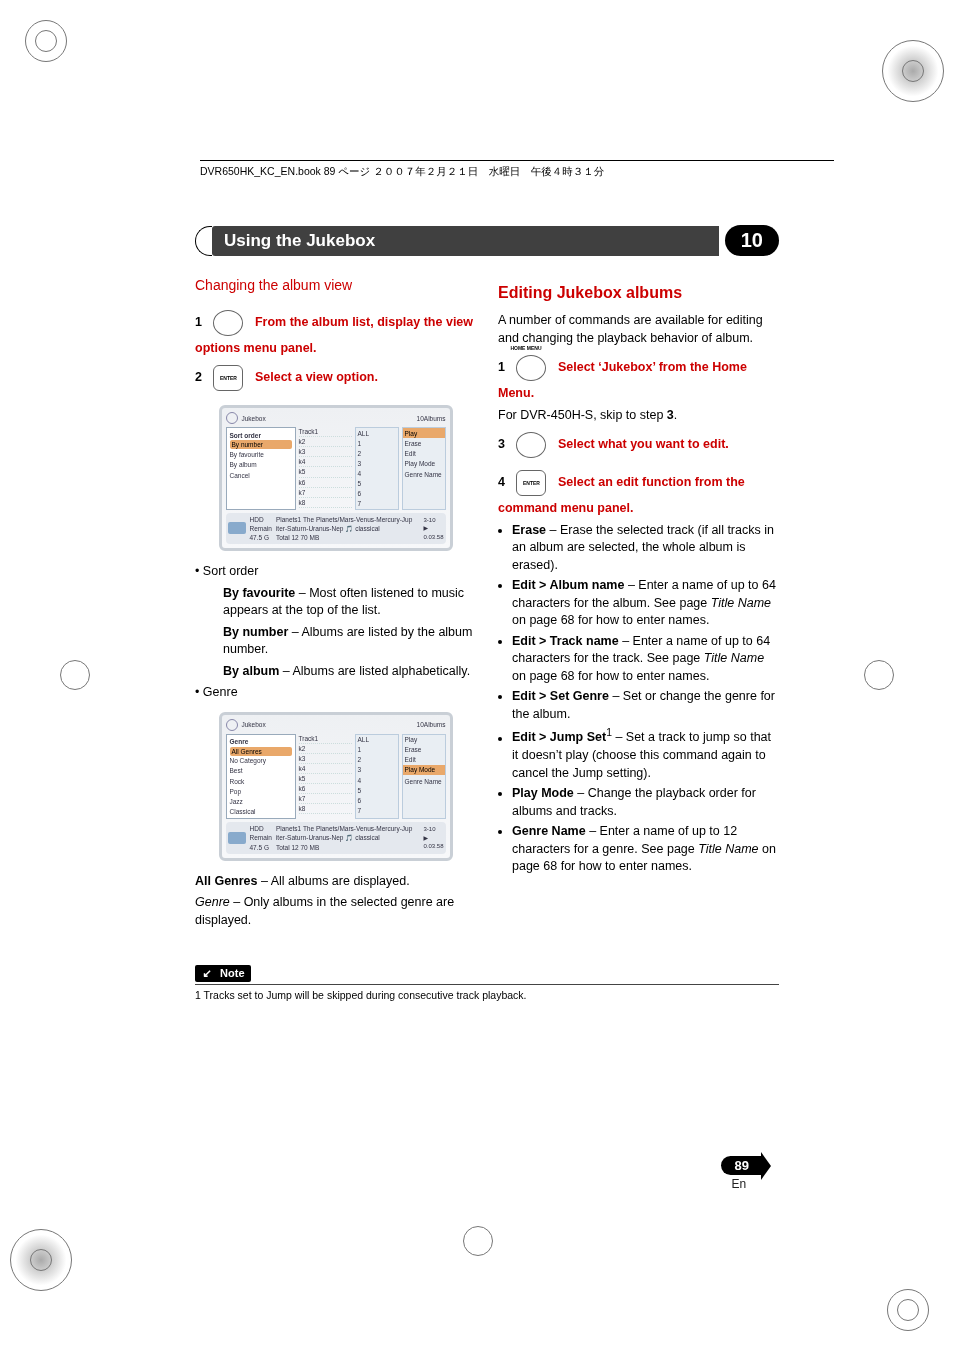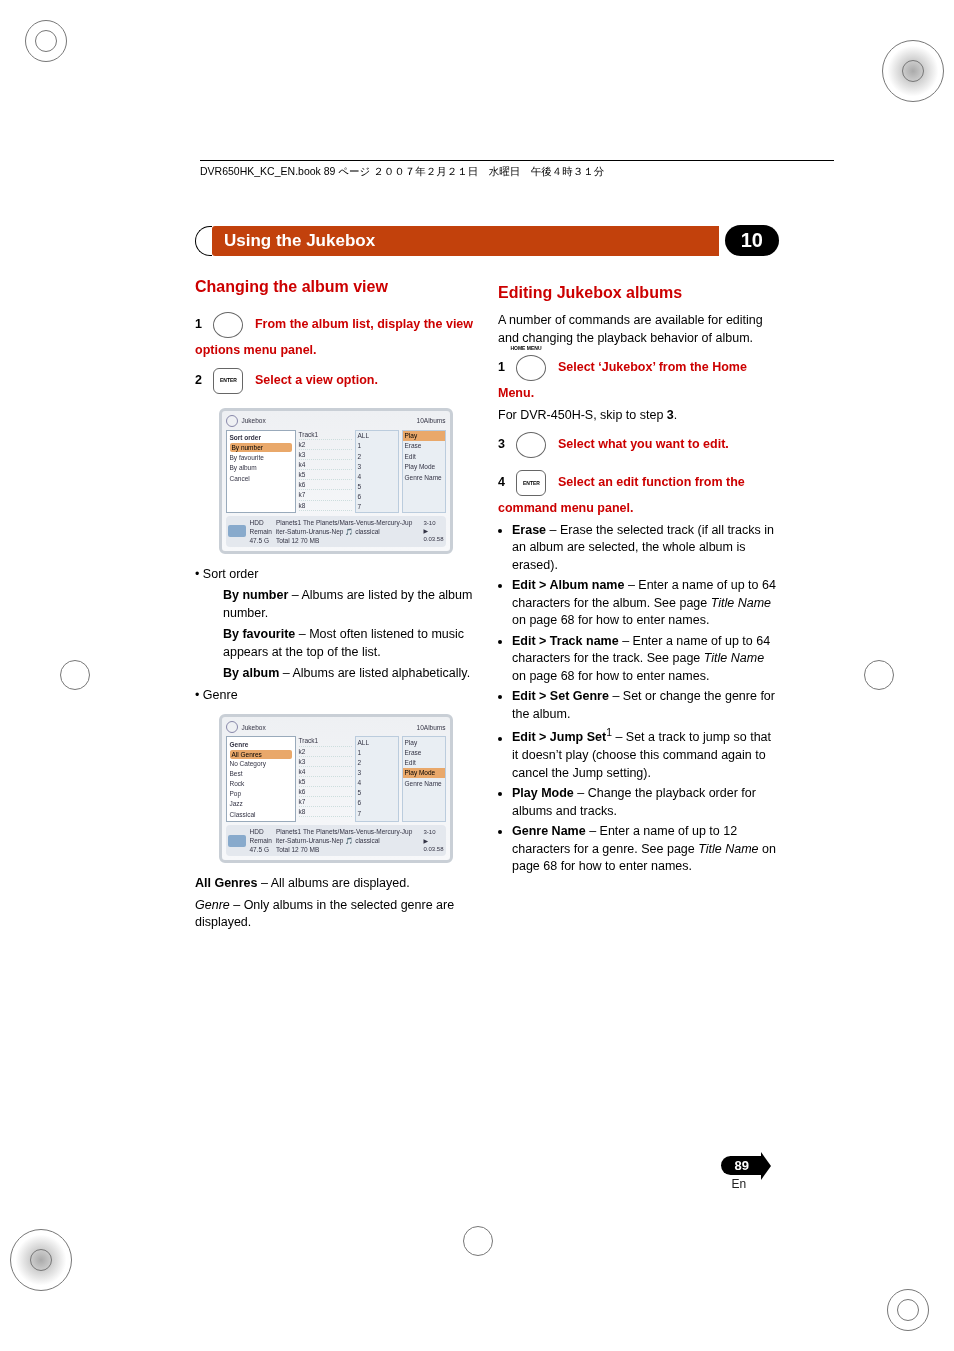--- a/index.html
+++ b/index.html
@@ -65,21 +65,21 @@
     margin-bottom: 20px;
   }
   .chapter-bar .cap {
     width: 16px; height: 28px;
     border: 1.5px solid #000;
     border-right: none;
     border-radius: 16px 0 0 16px;
   }
   .chapter-bar .title {
     flex: 1;
-    background: #c2410c;
+    background: #404040;
     color: #fff;
     font-weight: bold;
     font-size: 17px;
     padding: 5px 12px;
     border-radius: 3px 0 0 3px;
   }
   .chapter-bar .num {
     background: #000; color:#fff;
     font-weight: bold;
     font-size: 20px;
@@ -88,21 +88,21 @@
     margin-left: 6px;
     text-align: right;
   }
 
   .columns {
     display: flex;
     gap: 22px;
   }
   .col { flex: 1; font-size: 12.5px; line-height: 1.4; }
   .col h2 { font-size: 16px; font-weight: bold; margin: 6px 0 8px 0; }
-  .col h3.red { color: #c00; font-size: 16px; font-weight: bold; margin: 0 0 10px 0;}
+  .col h3.red { color: #c00; font-size: 14px; font-weight: normal; margin: 0 0 10px 0;}
   .col p { margin: 4px 0;}
   .col .step { font-weight: bold; }
   .col .step .txt { color: #c00; }
   .remote {
     display:inline-block; vertical-align: middle;
     width: 38px; height: 34px; position: relative; margin: 0 4px;
   }
   .remote:before{
     content:""; position:absolute; top:4px; left:4px; width:28px; height:24px;
     border:1px solid #666; border-radius:50%;
@@ -275,22 +275,22 @@
             <div class="right">
               <div>3-10</div>
               <div>▶</div>
               <div>0.03.58</div>
             </div>
           </div>
         </div>
 
         <p>• Sort order</p>
         <div class="tight">
+          <p><b>By favourite</b><span> – Most often listened to music appears at the top of the list.</span></p>
           <p><b>By number</b><span> – Albums are listed by the album number.</span></p>
-          <p><b>By favourite</b><span> – Most often listened to music appears at the top of the list.</span></p>
           <p><b>By album</b><span> – Albums are listed alphabetically.</span></p>
         </div>
 
         <p>• Genre</p>
 
         <div class="screenshot">
           <div class="top">
             <div class="logo"></div>
             <span>Jukebox</span>
             <span style="margin-left:auto">10Albums</span>
@@ -388,20 +388,26 @@
           <li><b>Edit &gt; Album name</b><span> – Enter a name of up to 64 characters for the album. See page </span><i>Title Name</i><span> on page 68 for how to enter names.</span></li>
           <li><b>Edit &gt; Track name</b><span> – Enter a name of up to 64 characters for the track. See page </span><i>Title Name</i><span> on page 68 for how to enter names.</span></li>
           <li><b>Edit &gt; Set Genre</b><span> – Set or change the genre for the album.</span></li>
           <li><b>Edit &gt; Jump Set</b><sup>1</sup><span> – Set a track to jump so that it doesn’t play (choose this command again to cancel the Jump setting).</span></li>
           <li><b>Play Mode</b><span> – Change the playback order for albums and tracks.</span></li>
           <li><b>Genre Name</b><span> – Enter a name of up to 12 characters for a genre. See page </span><i>Title Name</i><span> on page 68 for how to enter names.</span></li>
         </ul>
       </div>
     </div>
 
+    <div style="margin-top:30px">
+      <span class="noteflag">
+        <span style="color:#fff">Note</span>
+      </span>
+      <div class="notearea">1 Tracks set to Jump will be skipped during consecutive track playback.</div>
+    </div>
 
     <div class="pagebadge">
       <span class="pill">89</span>
       <span class="en">En</span>
     </div>
 
   </div>
 </div>
 
 </body></html>

